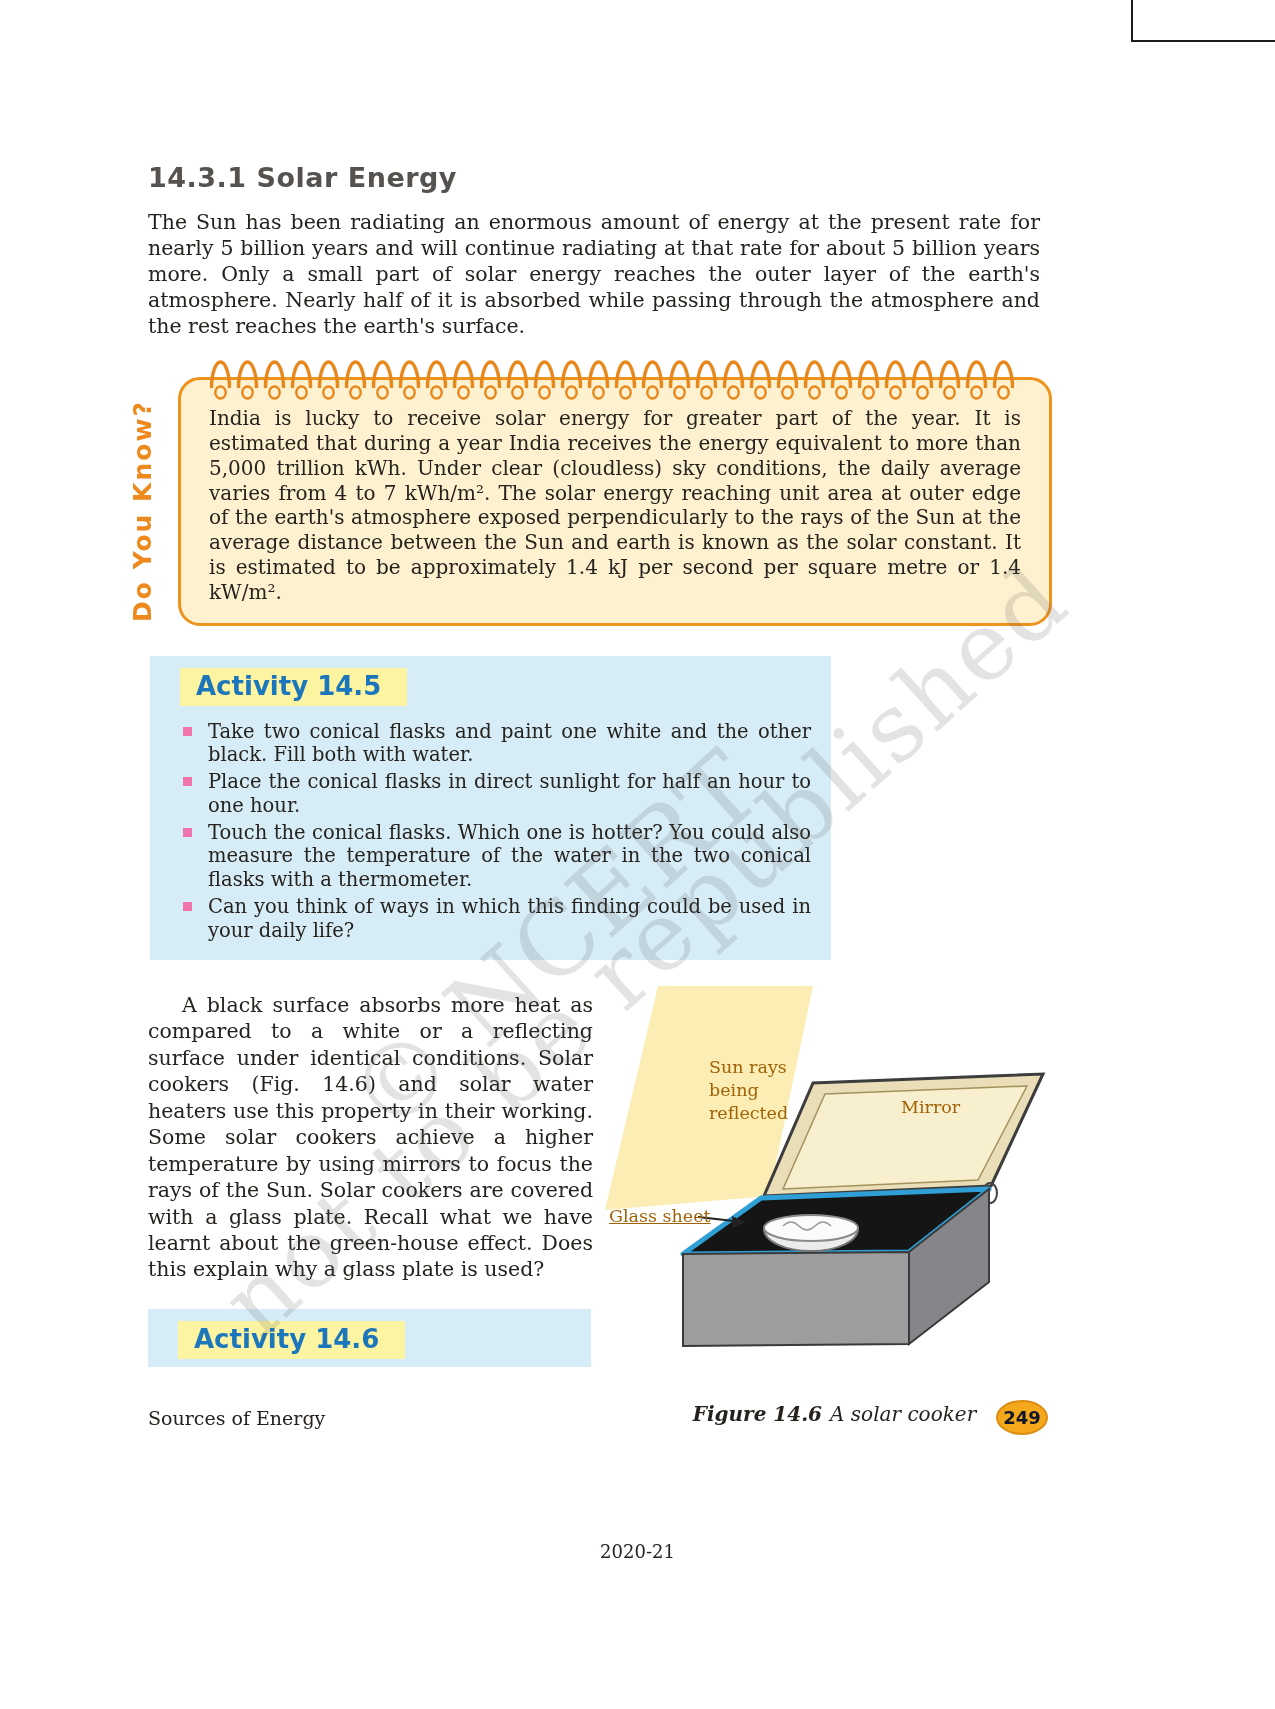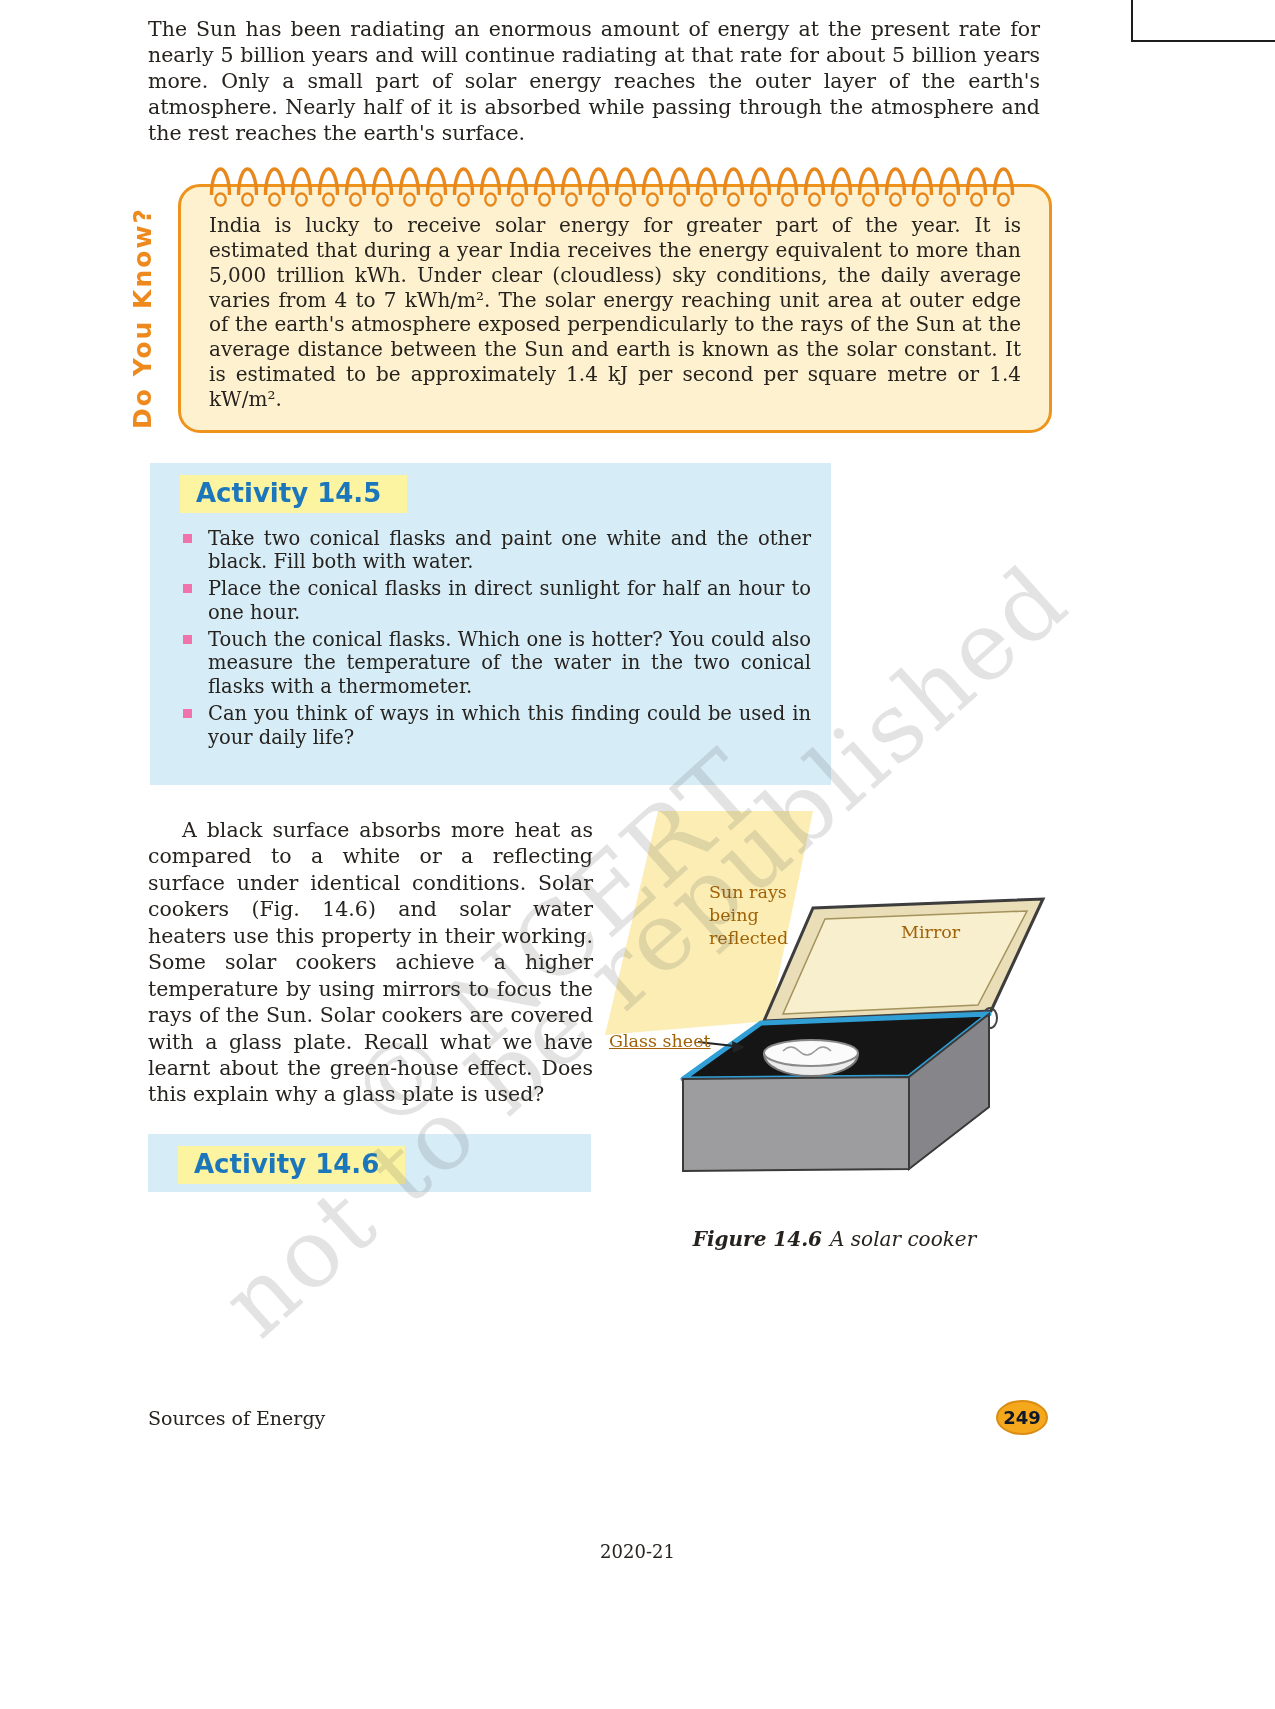--- a/index.html
+++ b/index.html
@@ -34,21 +34,21 @@
   .dyk-box {
     margin-left:44px; position:relative;
     background:#fdf1cf; border:3.5px solid #ee941d; border-radius:22px;
     padding:26px 28px 18px 28px;
   }
   .dyk-coil { position:absolute; top:-21px; left:26px; }
   .dyk-text { margin:0; font-size:20px; line-height:1.24; text-align:justify; }
 
   
   .activity { background:#d6ecf7; }
-  .activity-145 { margin:30px 0 9px 150px; width:681px; padding-bottom:20px; }
+  .activity-145 { margin:30px 0 9px 150px; width:681px; padding-bottom:2px; }
   .activity-tab {
     display:inline-block; margin:12px 0 0 30px;
     background:#fcf4a0; color:#1b76bc;
     font-family:"DejaVu Sans","Liberation Sans",sans-serif;
     font-weight:bold; font-size:26px; padding:3px 26px 5px 16px;
   }
   ul.activity-list { list-style:none; margin:14px 0 0 0; padding:0 20px 12px 32px; }
   li.activity-item {
     position:relative; padding-left:26px; margin-bottom:4px;
     font-size:19.5px; line-height:1.2; text-align:justify;
@@ -98,20 +98,21 @@
 
 <div class="page">
 
   <div class="corner-mark"></div>
 
   <div class="watermark wm-1">© NCERT</div>
   <div class="watermark wm-2">not to be republished</div>
 
   <div class="content">
 
+    <h2 class="section-heading">14.3.1 Solar Energy</h2>
 
     <p class="intro">The Sun has been radiating an enormous amount of energy at the present rate for nearly 5 billion years and will continue radiating at that rate for about 5 billion years more. Only a small part of solar energy reaches the outer layer of the earth's atmosphere. Nearly half of it is absorbed while passing through the atmosphere and the rest reaches the earth's surface.</p>
 
     <section class="dyk">
       <div class="dyk-label">Do You Know?</div>
       <div class="dyk-box">
         <svg class="dyk-coil" width="810" height="42" viewBox="0 0 810 42">
           <defs>
             <pattern id="coilpat" width="27" height="42" patternUnits="userSpaceOnUse">
               <path d="M4.5 29 A 9 26 0 1 1 22.5 29" fill="none" stroke="#e8881c" stroke-width="3.4"></path>

